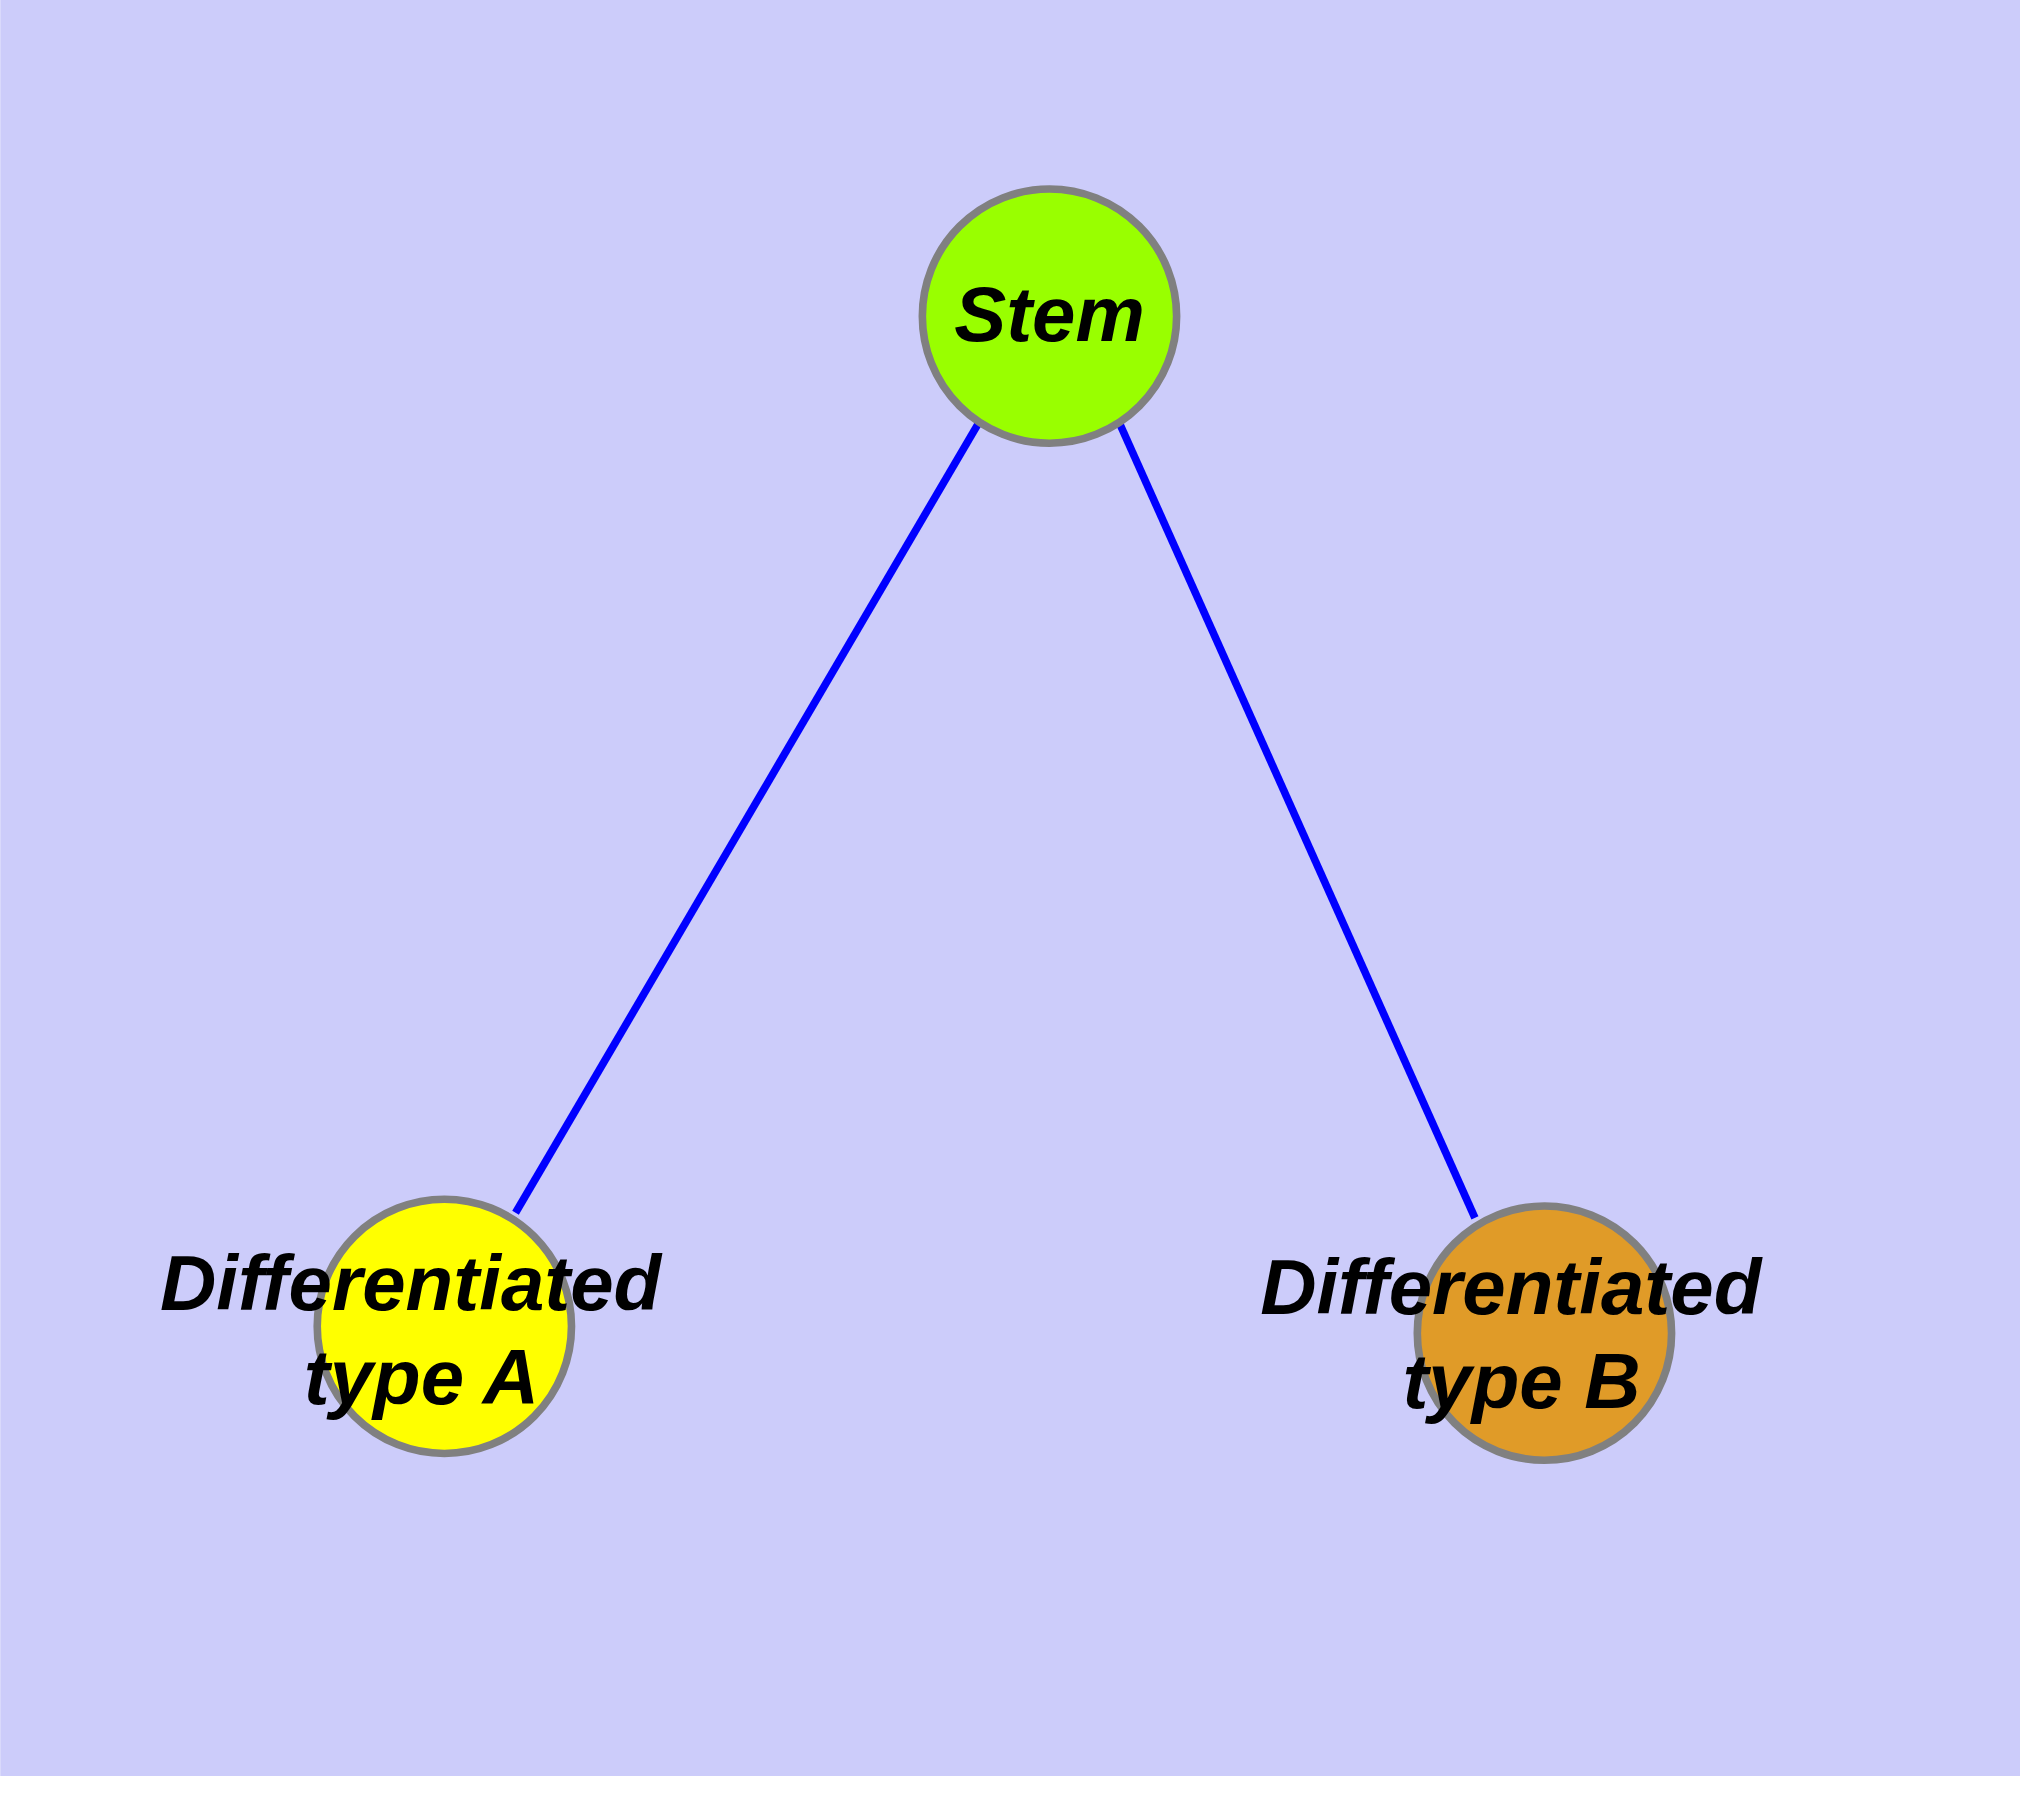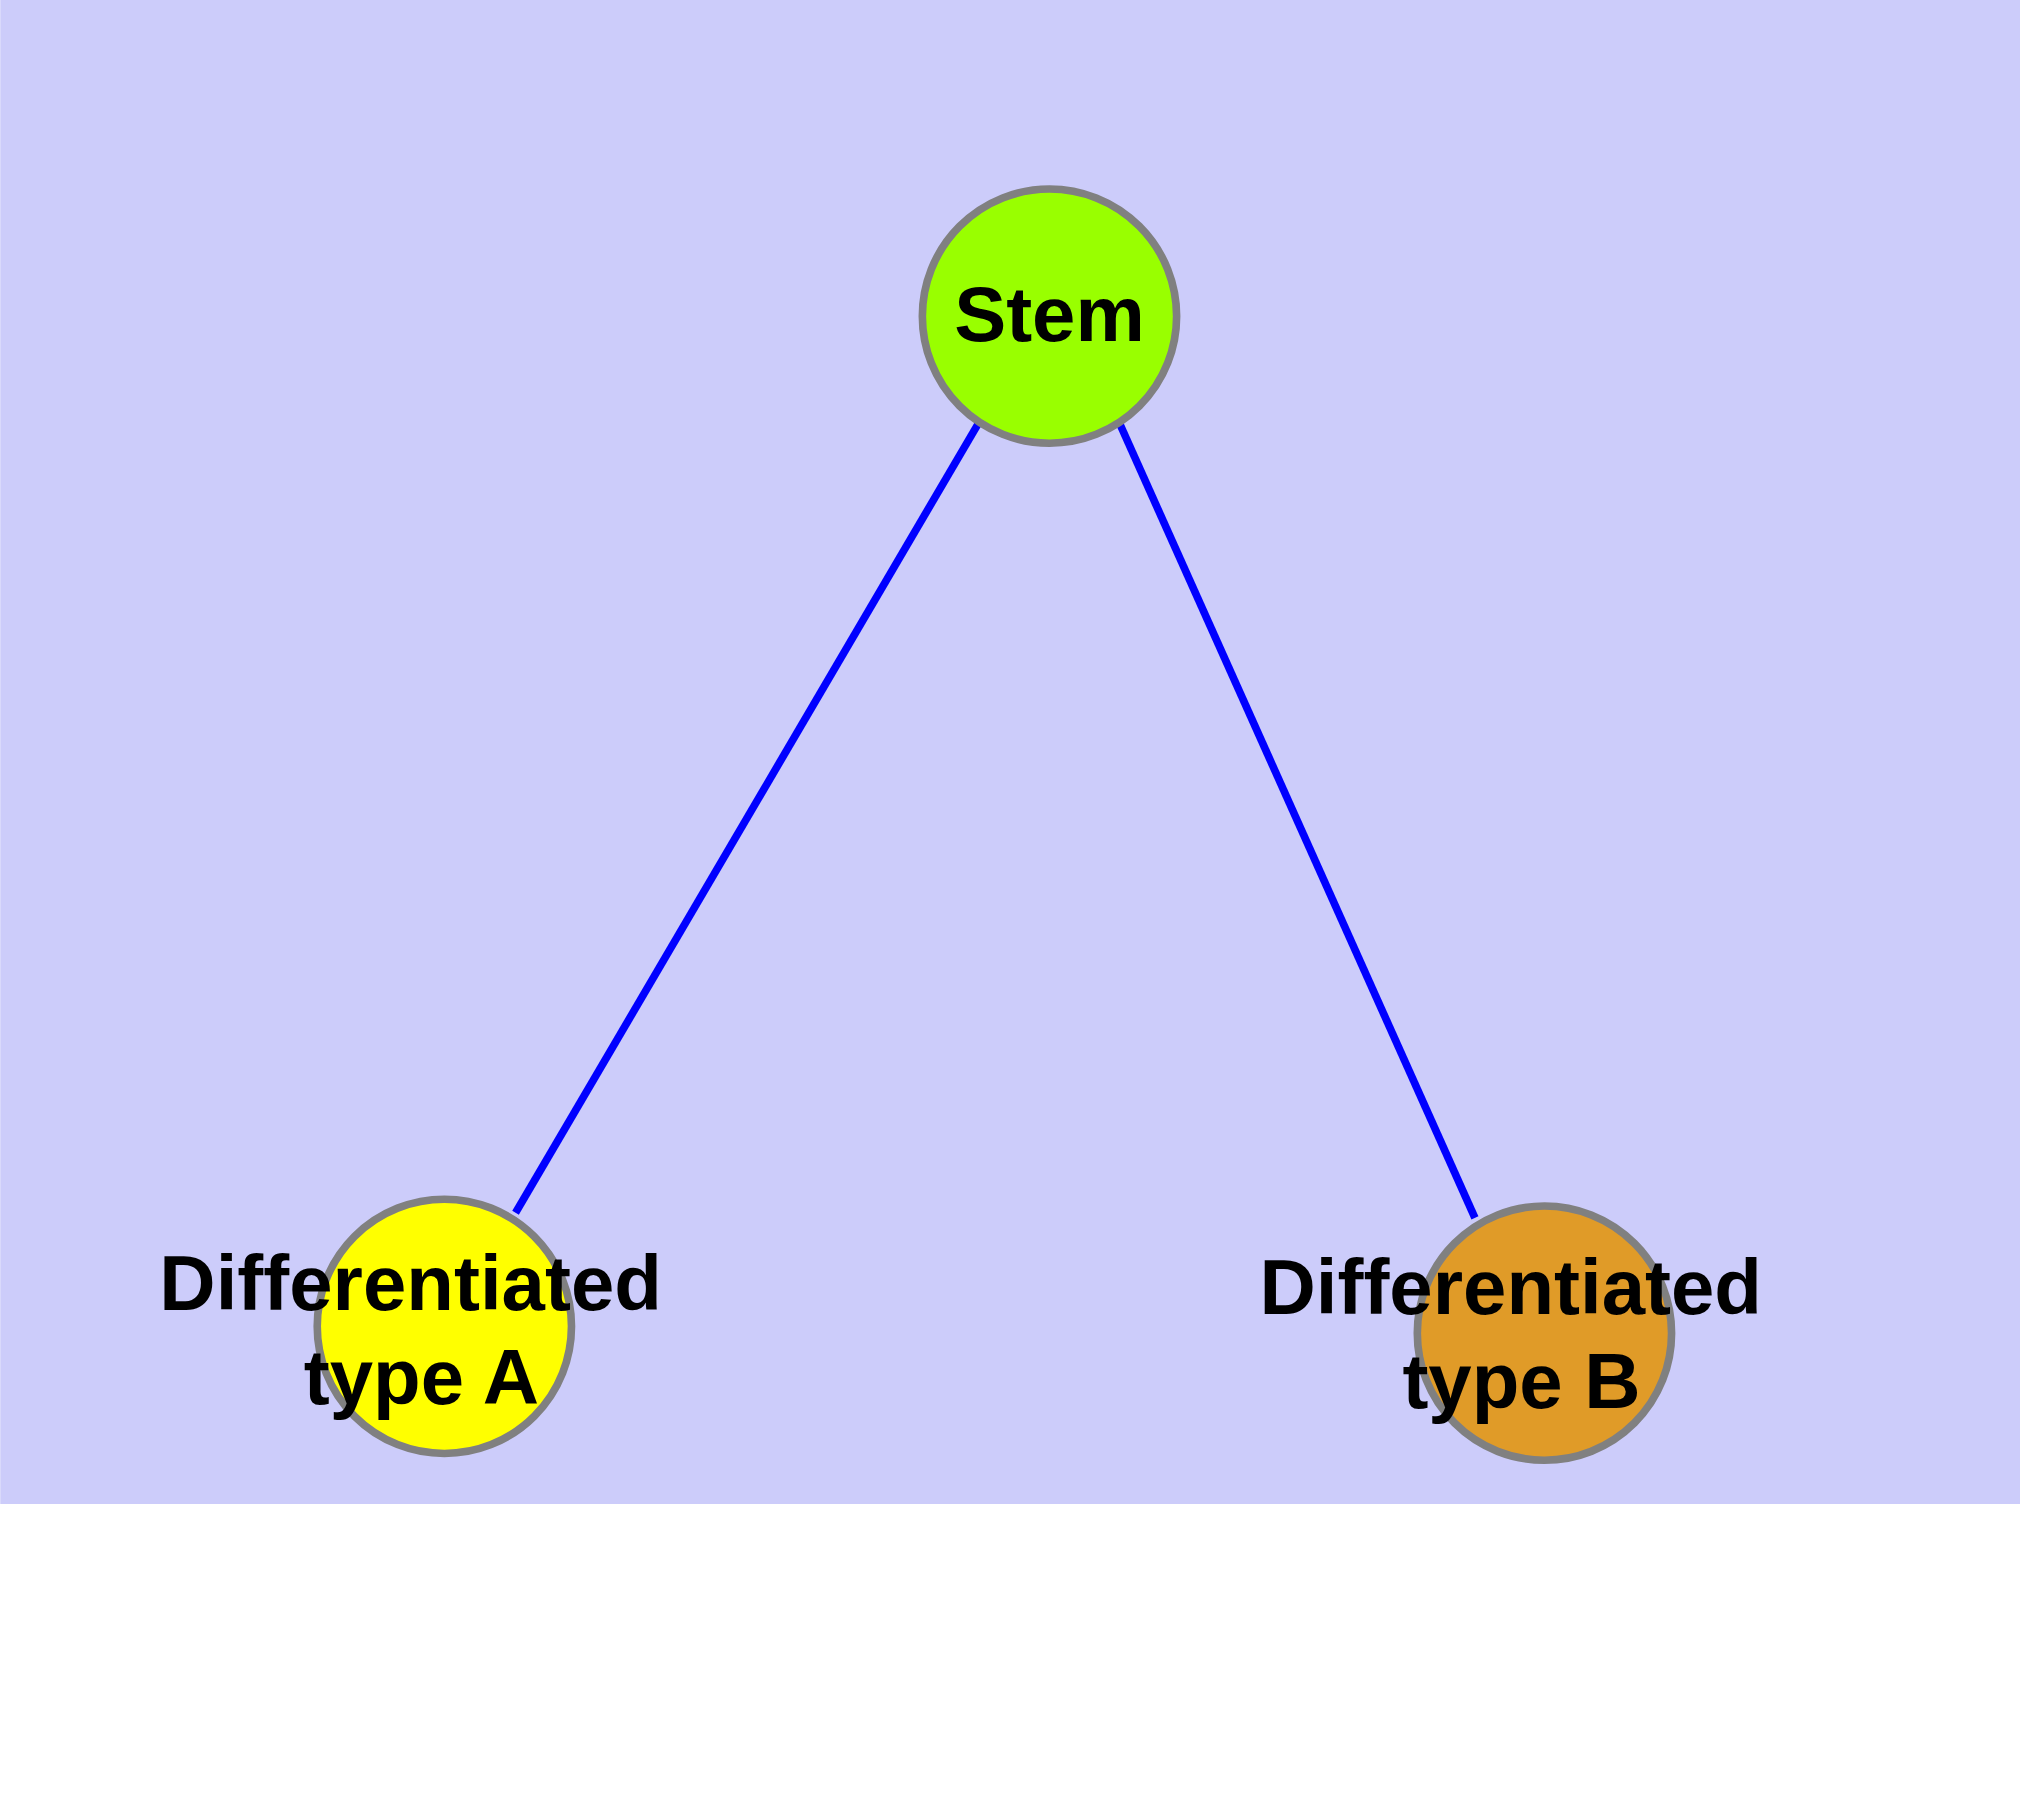--- a/index.html
+++ b/index.html
@@ -31,21 +31,21 @@
     font-family: "Liberation Sans", sans-serif;
     font-weight: bold;
     fill: #000000;
     text-anchor: middle;
     dominant-baseline: alphabetic;
   }
 </style>
 </head>
 <body>
 
-<div id="canvas" style="width: 2021px; height: 1504px;">
+<div id="canvas" style="width: 2021px; height: 1776px; font-style: italic;">
   <svg id="graph-svg" viewBox="0 0 2384 2138" style="width: 2021px; height: 1812px;">
 
     <rect x="0" y="0" width="2384" height="2138" fill="#ccccfa"></rect>
 
     <g>
       <line class="edge-line" x1="1155" y1="498" x2="608" y2="1431" stroke="#0000ff" stroke-width="9"></line>
       <line class="edge-line" x1="1320" y1="498" x2="1740" y2="1437" stroke="#0000ff" stroke-width="9"></line>
     </g>
 
     <g>

